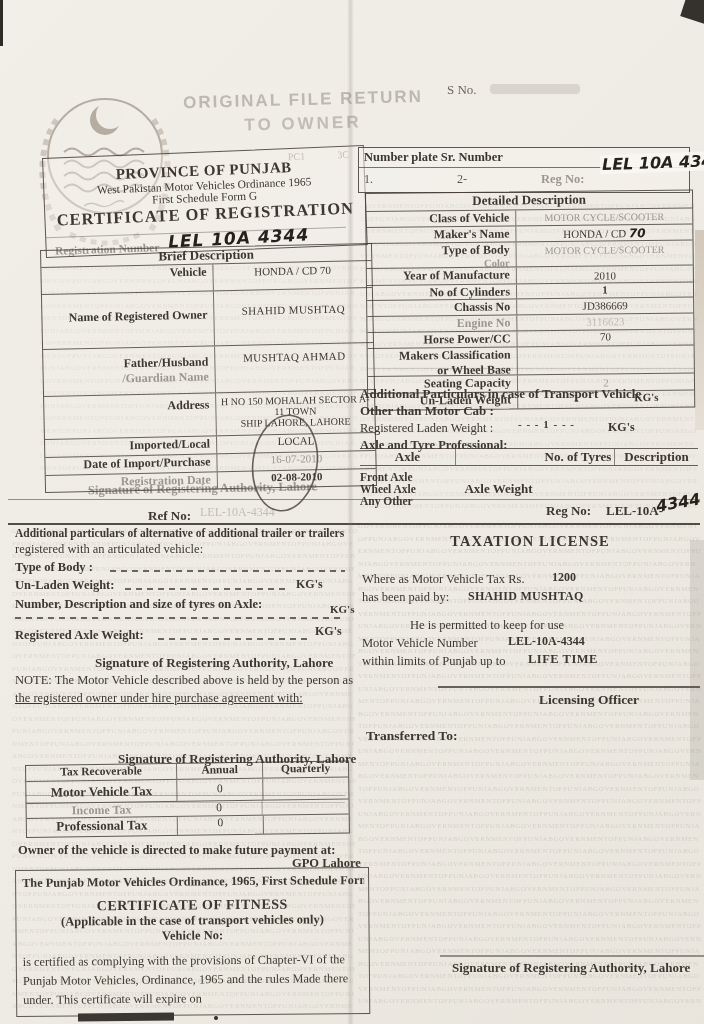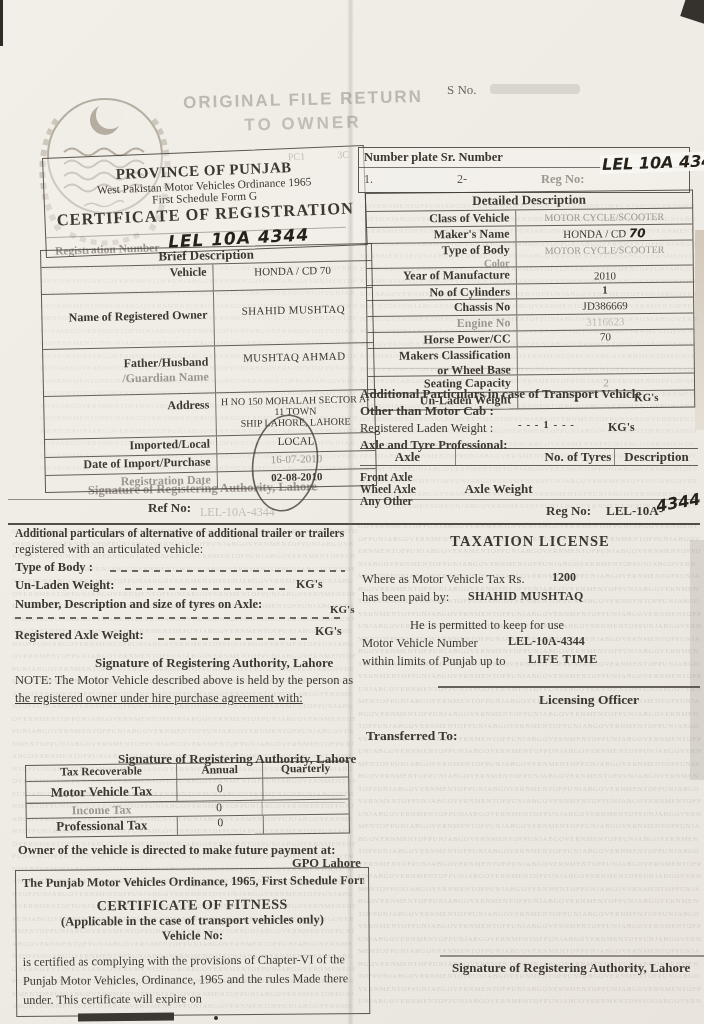--- a/index.html
+++ b/index.html
@@ -108,21 +108,21 @@
     </div>
   </div>
 
   <svg class="abs" style="left:230px;top:408px;" width="110" height="110" viewBox="0 0 110 110">
     <ellipse cx="55" cy="55" rx="32" ry="48" fill="none" stroke="rgba(70,63,55,.8)" stroke-width="1.6" transform="rotate(8 55 55)"></ellipse>
   </svg>
 
   <div class="abs b faded" style="left:88px;top:481px;width:265px;font-size:12.5px;white-space:nowrap;overflow:hidden;transform:rotate(-1deg);">Signature of Registering Authority, Lahore</div>
 
   <div class="abs" style="left:8px;top:499px;width:692px;height:23px;border-top:1.5px solid rgba(69,63,55,.55);border-bottom:2.5px solid rgba(55,50,43,.85);">
-    <span class="abs b" style="left:140px;top:0;font-size:13px;">Ref No:</span>
+    <span class="abs b" style="left:140px;top:8px;font-size:13px;">Ref No:</span>
     <span class="abs vfaint" style="left:192px;top:5px;font-size:12px;">LEL-10A-4344</span>
     <span class="abs b" style="left:538px;top:3px;font-size:13px;">Reg No:</span>
     <span class="abs b" style="left:598px;top:3px;font-size:13px;">LEL-10A-</span>
     <span class="abs hand" style="left:648px;top:-7px;font-size:16px;transform:rotate(-10deg);">4344</span>
   </div>
 
   <div class="abs b" style="left:15px;top:527px;font-size:11.5px;width:350px;">Additional particulars of alternative of additional trailer or trailers</div>
   <div class="abs" style="left:15px;top:542px;font-size:12.5px;">registered with an articulated vehicle:</div>
 
   <div class="abs b" style="left:15px;top:560px;font-size:12.5px;">Type of Body :</div>

